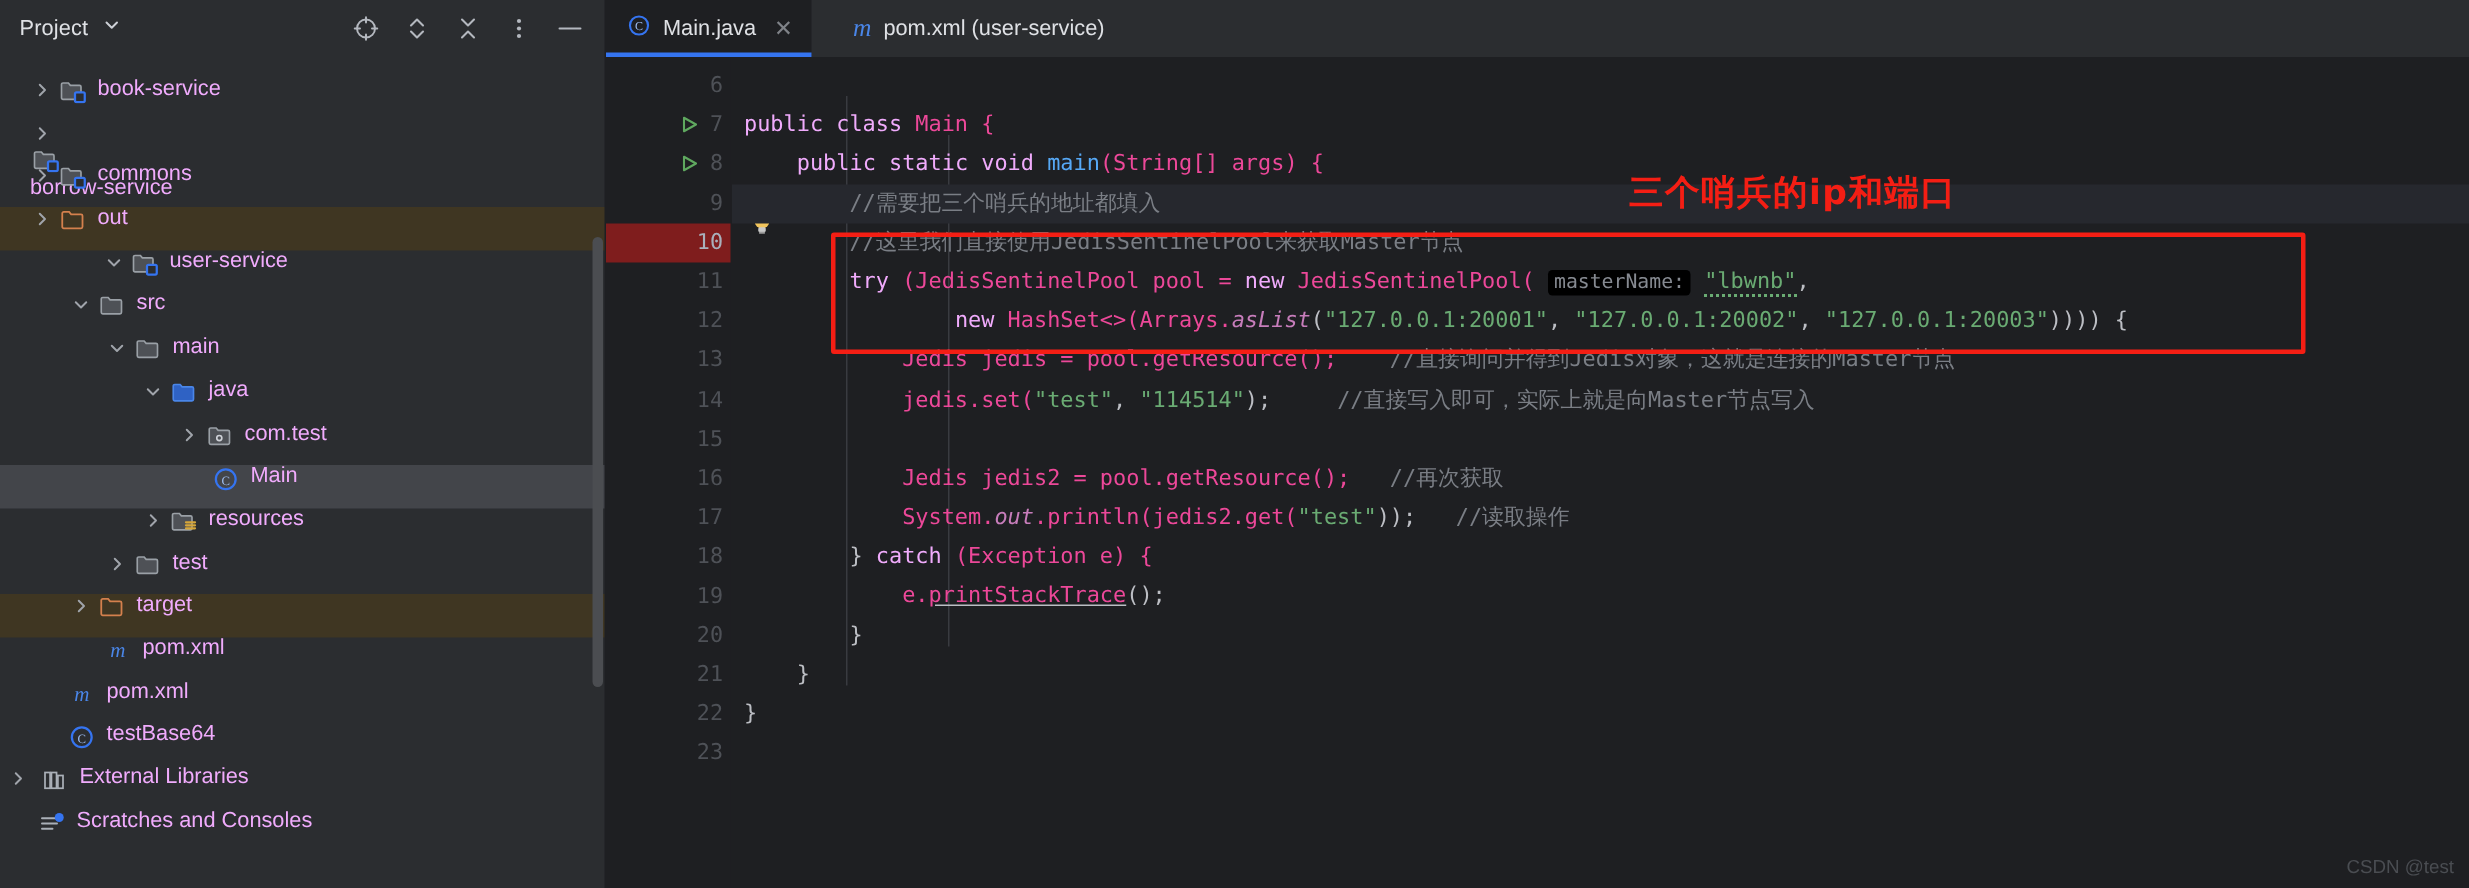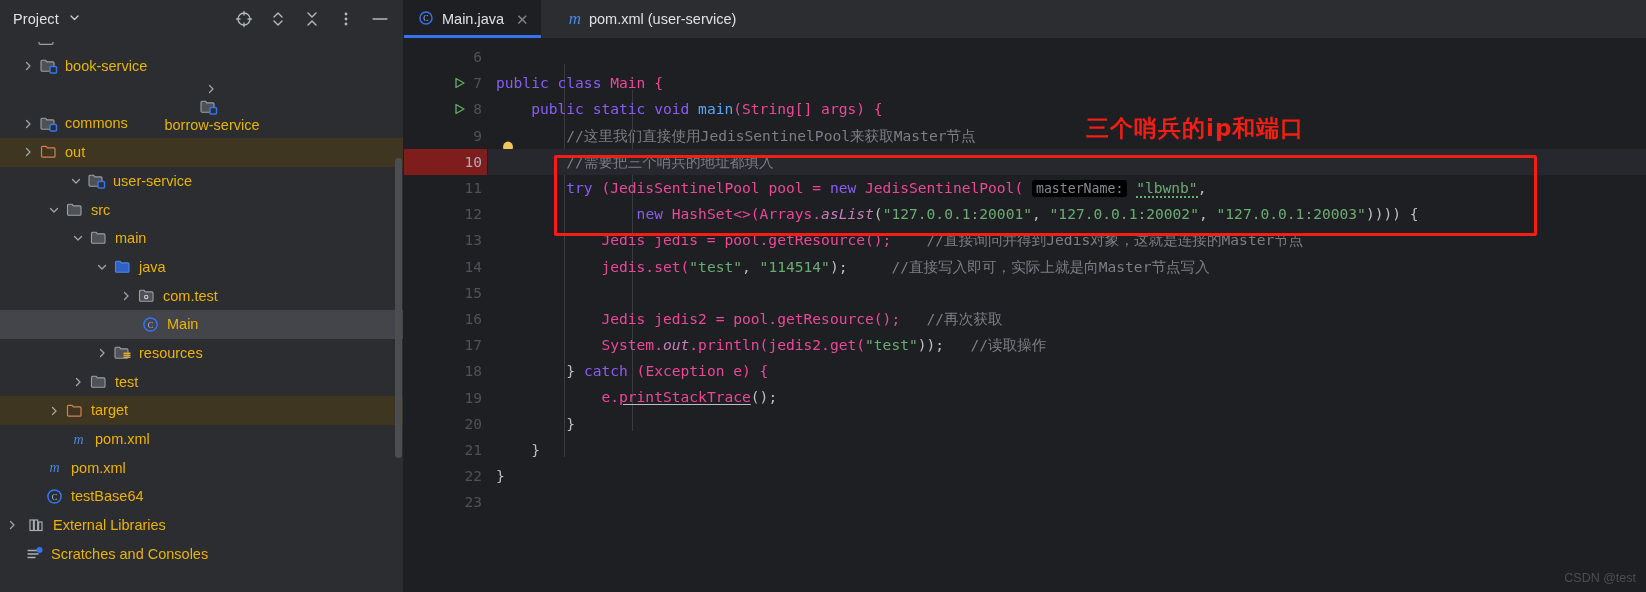--- a/index.html
+++ b/index.html
@@ -59,23 +59,22 @@
   }
   .tree {
     flex: 1;
     overflow: hidden;
     padding-top: 4px;
     position: relative;
   }
   .row {
     height: 28.7px;
     display: flex;
-    align-items: center;
     font-size: 14.5px;
-    color: #eab308;
+    color: #f0abfc;
     white-space: nowrap;
     cursor: default;
     position: relative;
   }
   .row.sel-blue { background: #43454a; }
   .row.sel-brown { background: #3f3622; }
   .arrow {
     width: 16px; height: 16px;
     display: inline-flex; align-items: center; justify-content: center;
     flex: 0 0 16px;
@@ -225,21 +224,21 @@
   .cline {
     height: 26.2px;
     line-height: 26.2px;
     white-space: pre;
     padding-left: 8px;
     position: relative;
   }
   .cline.current { background: #26282e; }
 
   
-  .kw      { color: #8b5cf6; }
+  .kw      { color: #f0abfc; }
   .ident   { color: #ec4899; }
   .method  { color: #56a8f5; }
   .str     { color: #6aab73; }
   .cmt     { color: #7a7e85; }
   .stat    { color: #c77dbb; font-style: italic; }
   .punct   { color: #bcbec4; }
   .hintlbl {
     color: #868a91;
     background: #000000;
     border-radius: 3px;
@@ -688,23 +687,23 @@
         <div class="iguide" style="left:76px; top:26px; height:393px;"></div>
         <div class="iguide" style="left:144px; top:52px; height:341px;"></div>
         <div class="iguide" style="left:76px; top:26px; height:0;"></div>
 
         <div class="cline"><span></span></div>
 
         <div class="cline"><span class="kw">public class</span><span class="ident"> Main {</span></div>
 
         <div class="cline">    <span class="kw">public static void </span><span class="method">main</span><span class="ident">(String[] args) {</span></div>
 
+        <div class="cline current">        <span class="cmt">//需要把三个哨兵的地址都填入</span></div>
+
         <div class="cline">        <span class="cmt">//这里我们直接使用JedisSentinelPool来获取Master节点</span></div>
-
-        <div class="cline current">        <span class="cmt">//需要把三个哨兵的地址都填入</span></div>
 
         <div class="cline">        <span class="kw">try</span><span class="ident"> (JedisSentinelPool pool = </span><span class="kw">new</span><span class="ident"> JedisSentinelPool( </span><span class="hintlbl">masterName:</span> <span class="str wavy-green">"lbwnb"</span><span class="punct">,</span></div>
 
         <div class="cline">                <span class="kw">new</span><span class="ident"> HashSet&lt;&gt;(Arrays.</span><span class="stat">asList</span><span class="punct">(</span><span class="str">"127.0.0.1:20001"</span><span class="punct">, </span><span class="str">"127.0.0.1:20002"</span><span class="punct">, </span><span class="str">"127.0.0.1:20003"</span><span class="punct">)))) {</span></div>
 
         <div class="cline">            <span class="ident">Jedis jedis = pool.getResource();</span>    <span class="cmt">//直接询问并得到Jedis对象，这就是连接的Master节点</span></div>
 
         <div class="cline">            <span class="ident">jedis.set(</span><span class="str">"test"</span><span class="punct">, </span><span class="str">"114514"</span><span class="punct">);</span>     <span class="cmt">//直接写入即可，实际上就是向Master节点写入</span></div>
 
         <div class="cline"></div>

